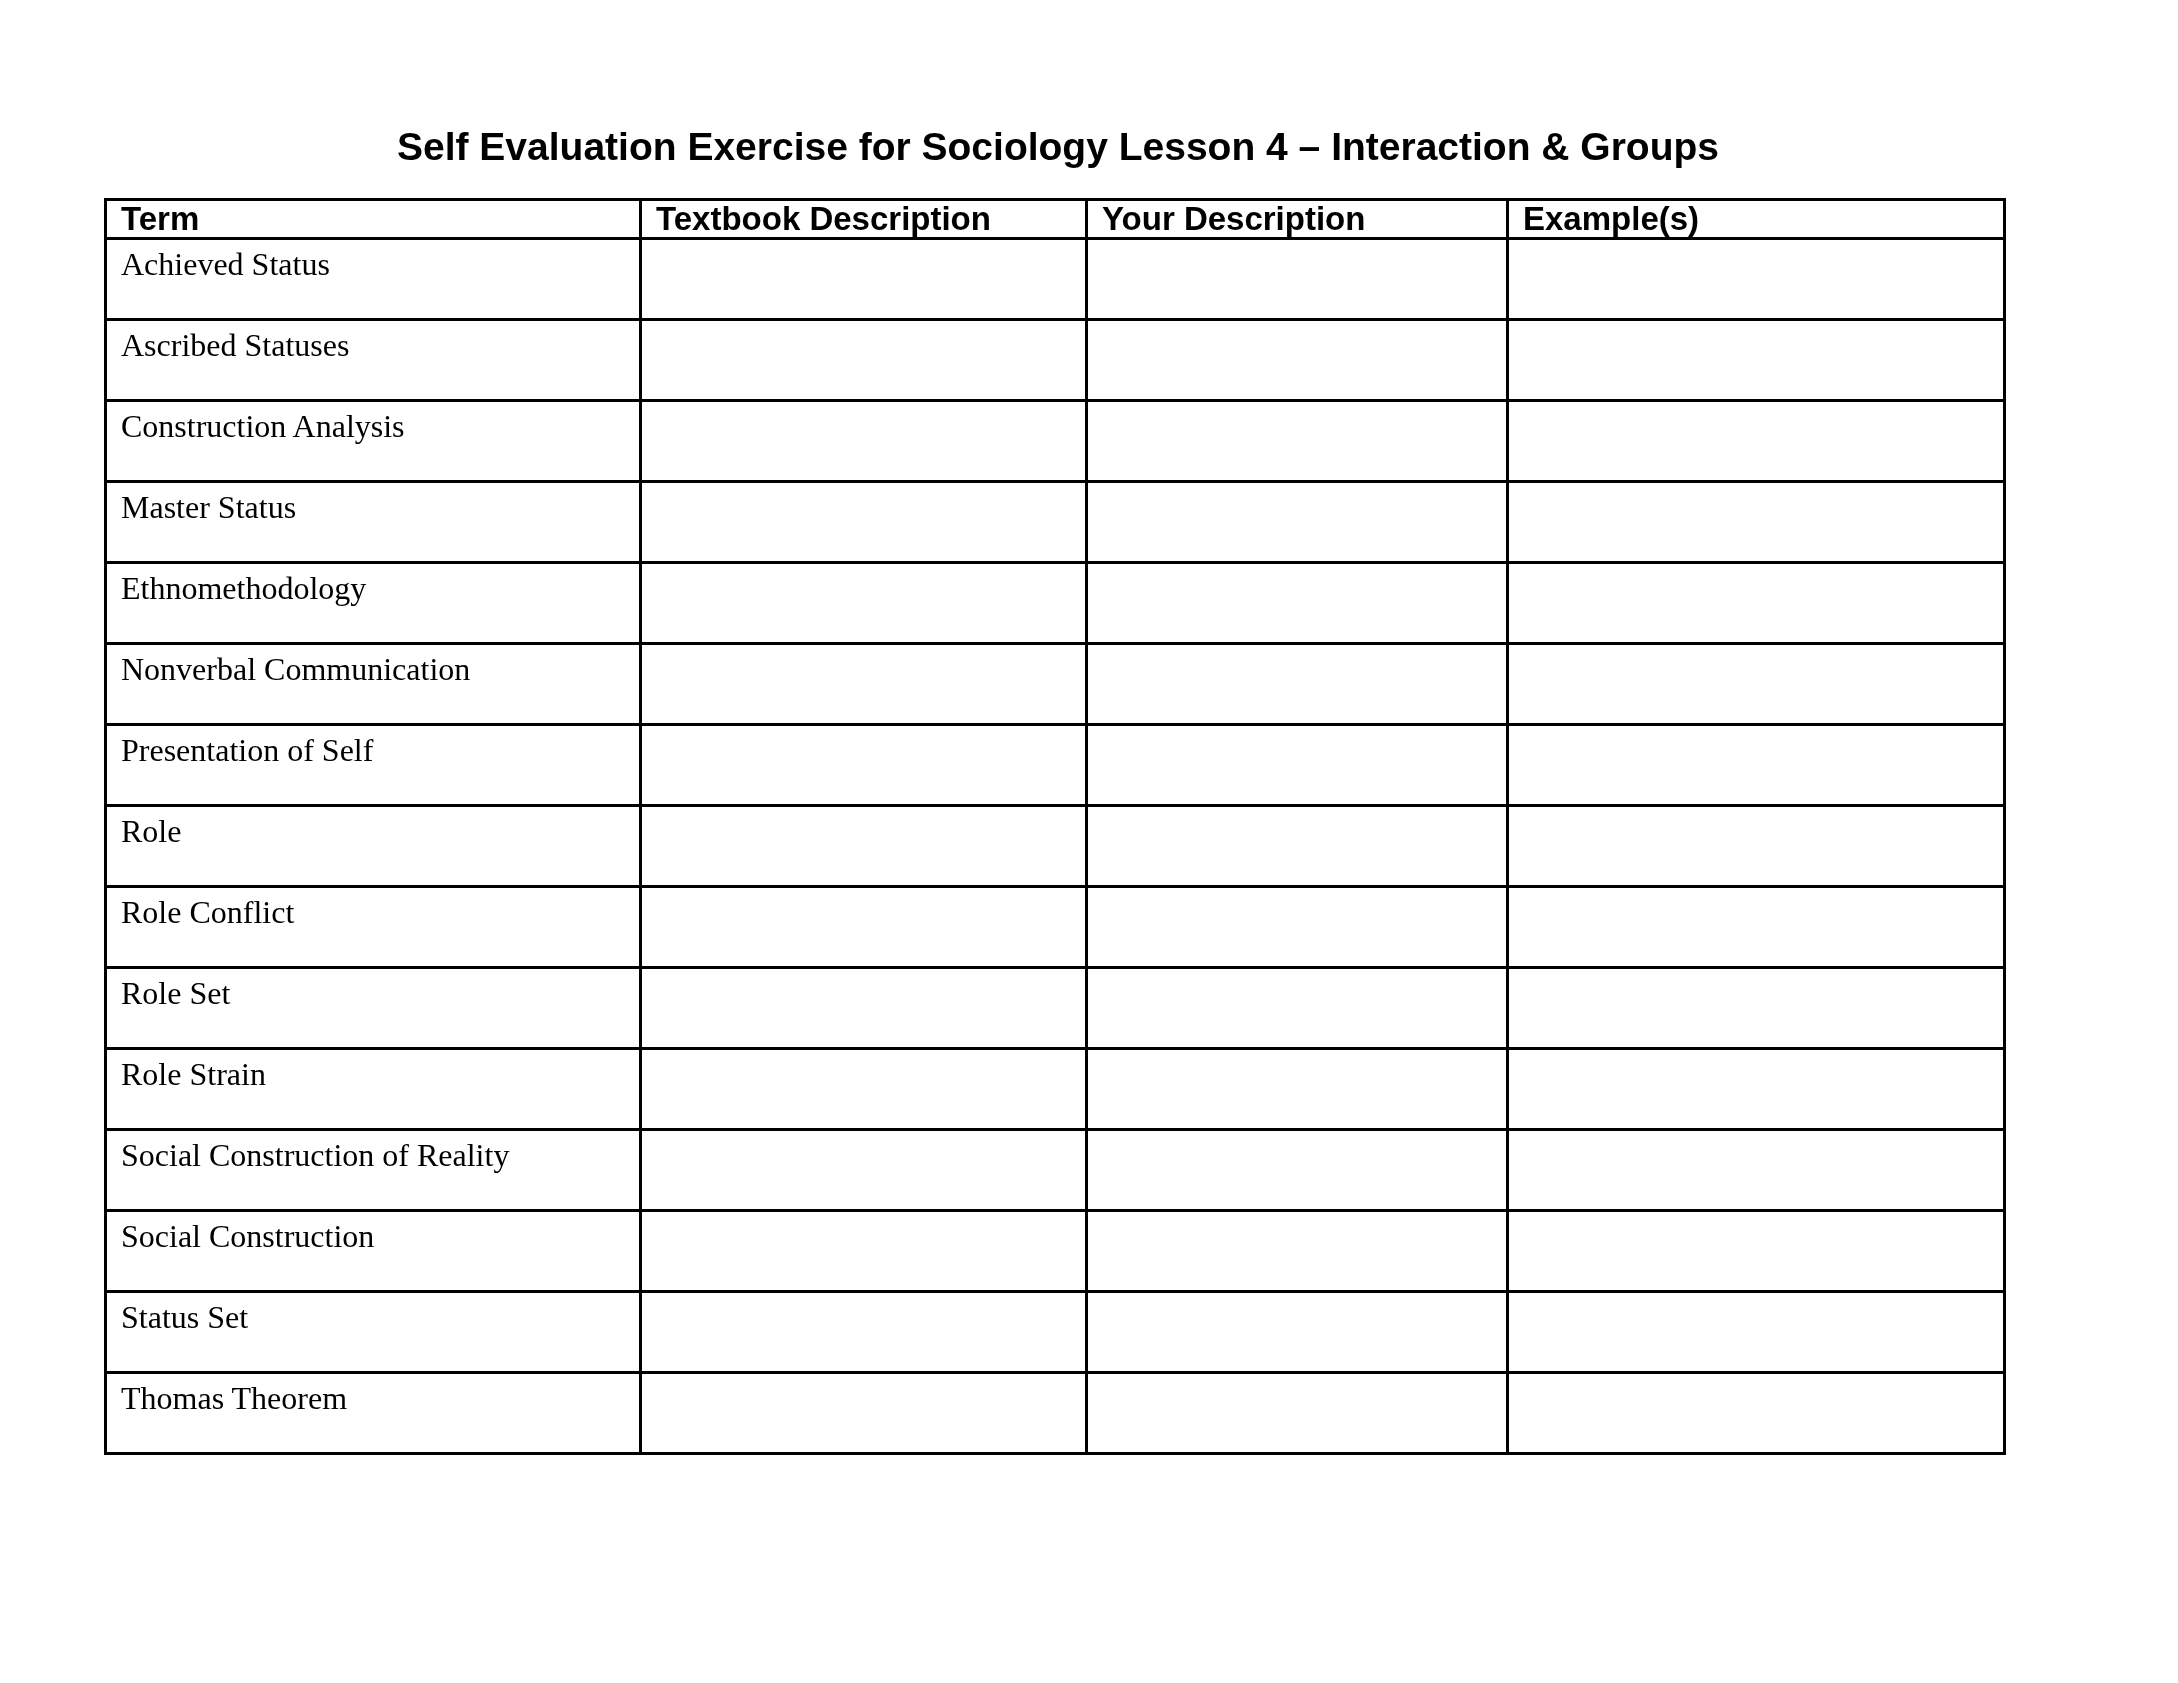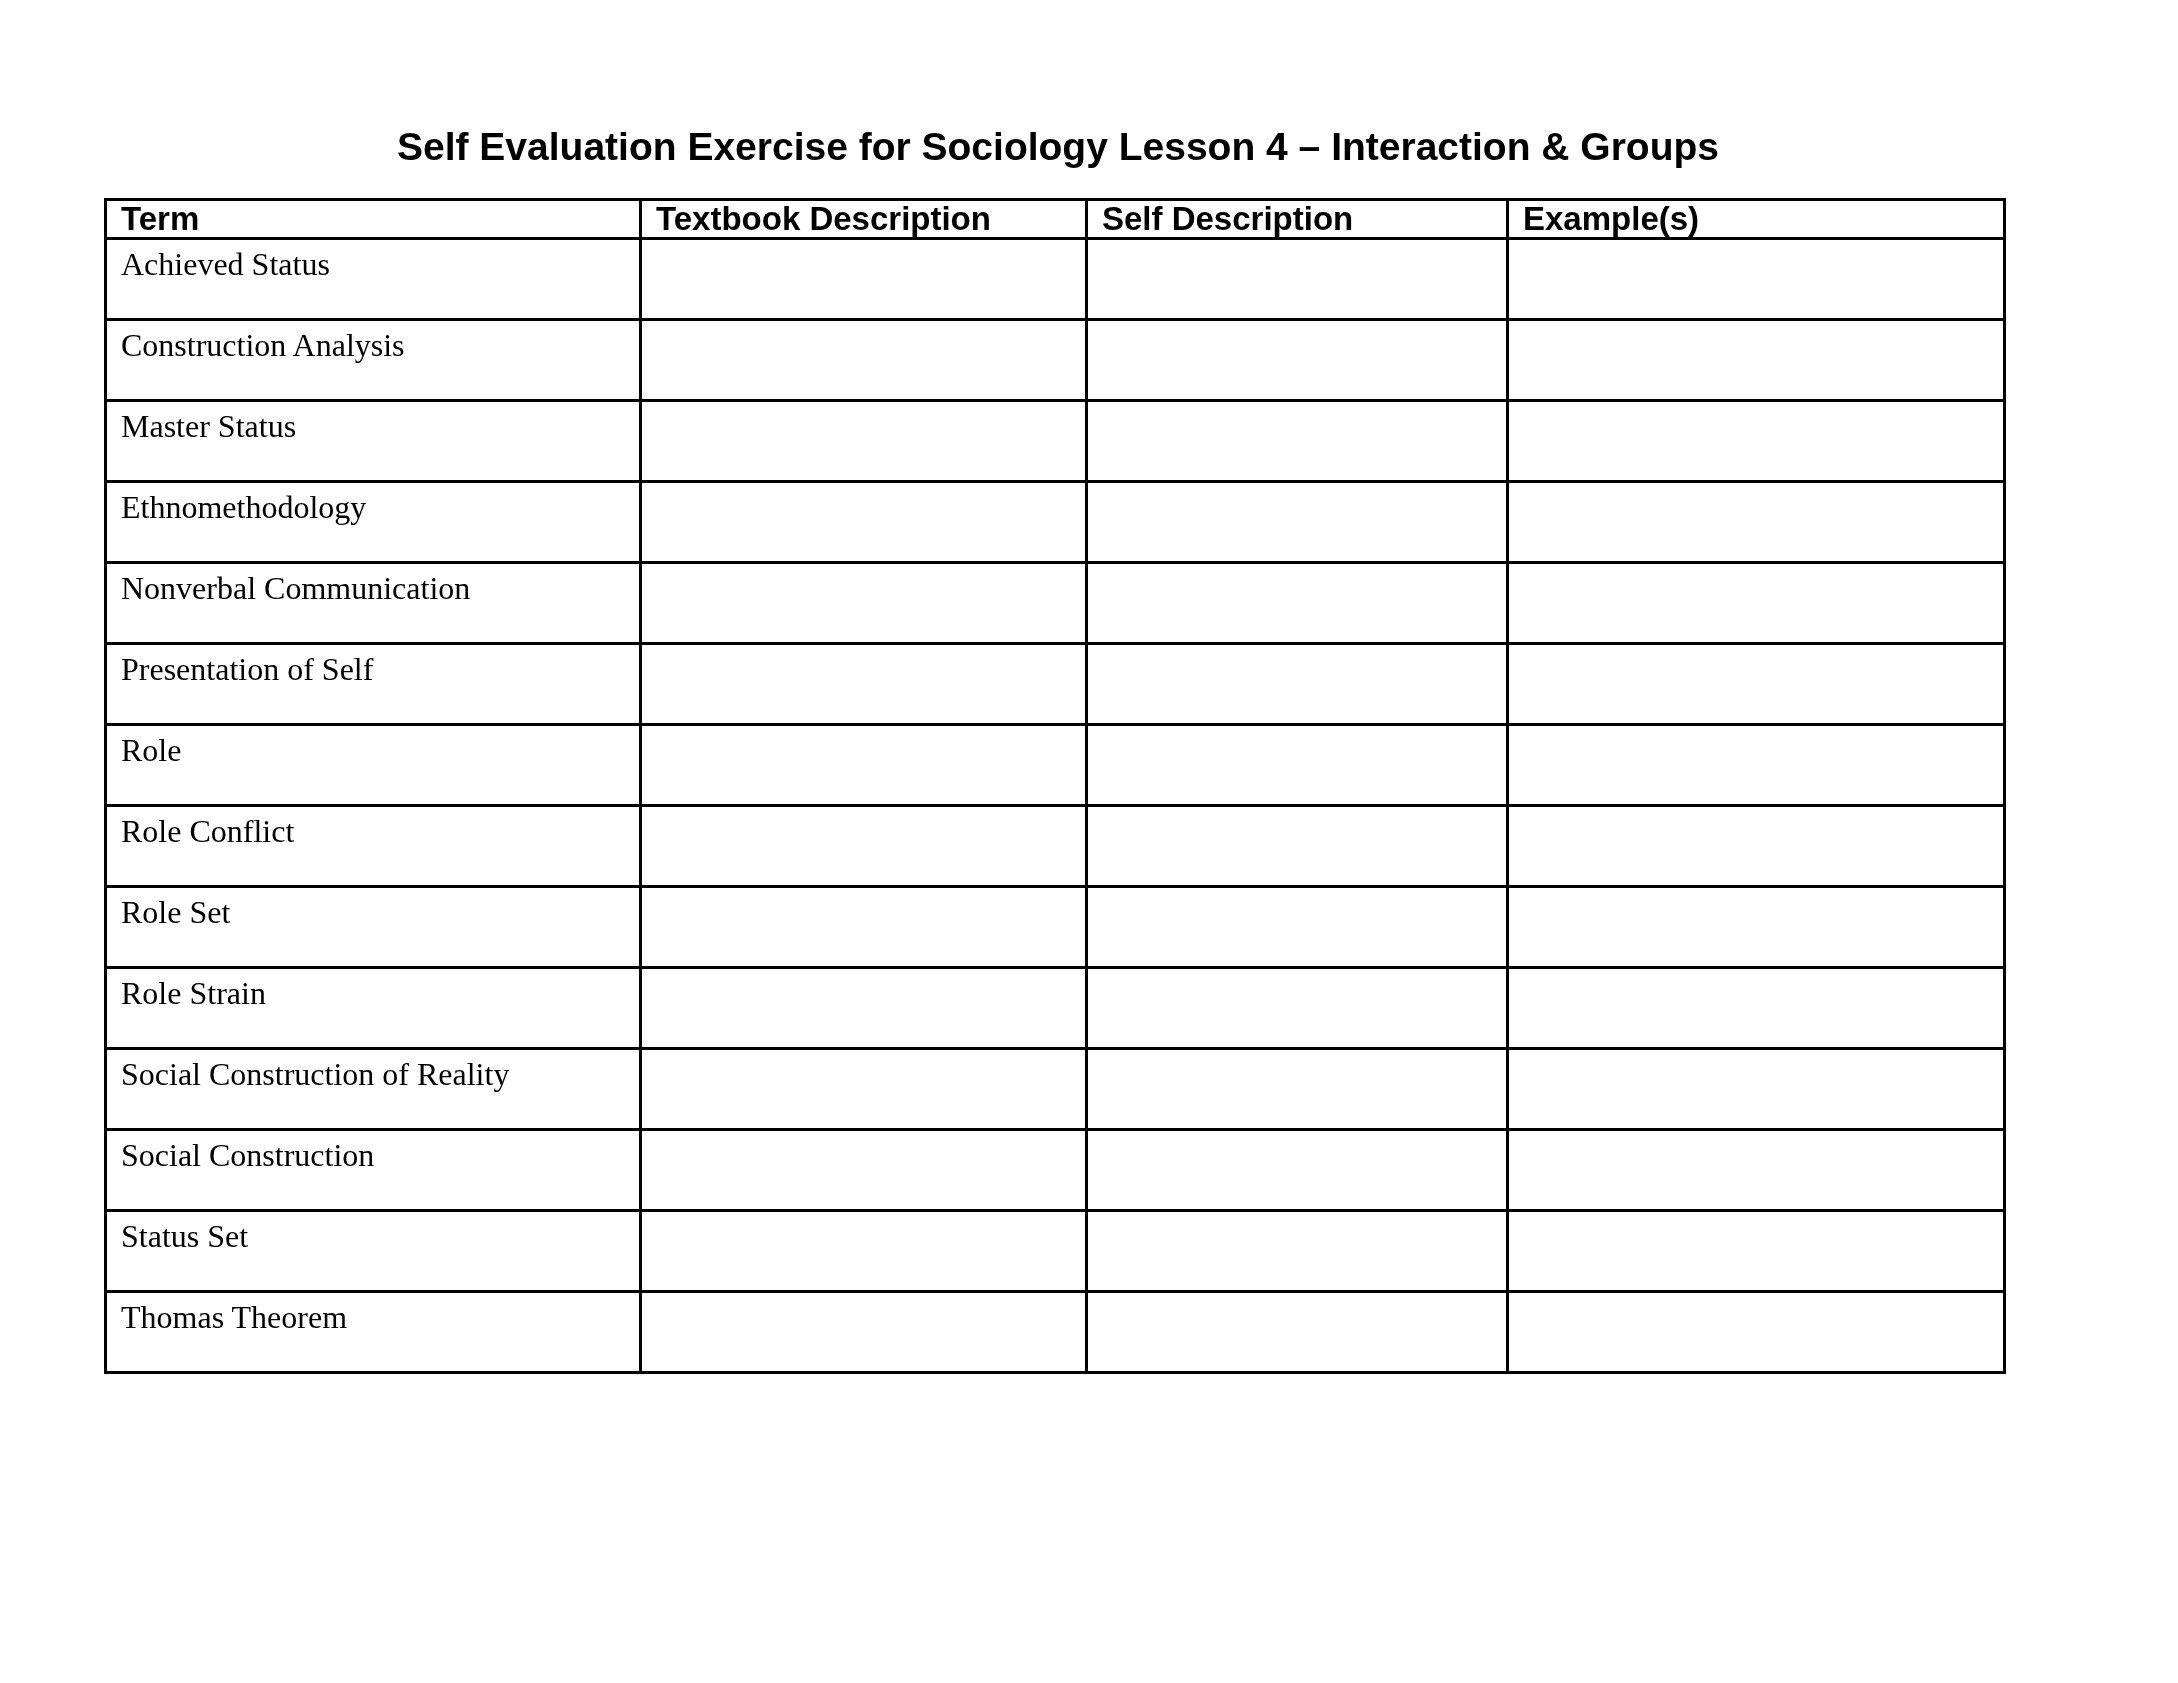--- a/index.html
+++ b/index.html
@@ -79,27 +79,33 @@
   <colgroup>
     <col class="c-term">
     <col class="c-textbook">
     <col class="c-your">
     <col class="c-example">
   </colgroup>
   <thead>
     <tr>
       <th>Term</th>
       <th>Textbook Description</th>
-      <th>Self Description</th>
+      <th>Your Description</th>
       <th>Example(s)</th>
     </tr>
   </thead>
   <tbody>
     <tr>
       <td class="term">Achieved Status</td>
+      <td class="blank"></td>
+      <td class="blank"></td>
+      <td class="blank"></td>
+    </tr>
+    <tr>
+      <td class="term">Ascribed Statuses</td>
       <td class="blank"></td>
       <td class="blank"></td>
       <td class="blank"></td>
     </tr>
     <tr>
       <td class="term">Construction Analysis</td>
       <td class="blank"></td>
       <td class="blank"></td>
       <td class="blank"></td>
     </tr>

